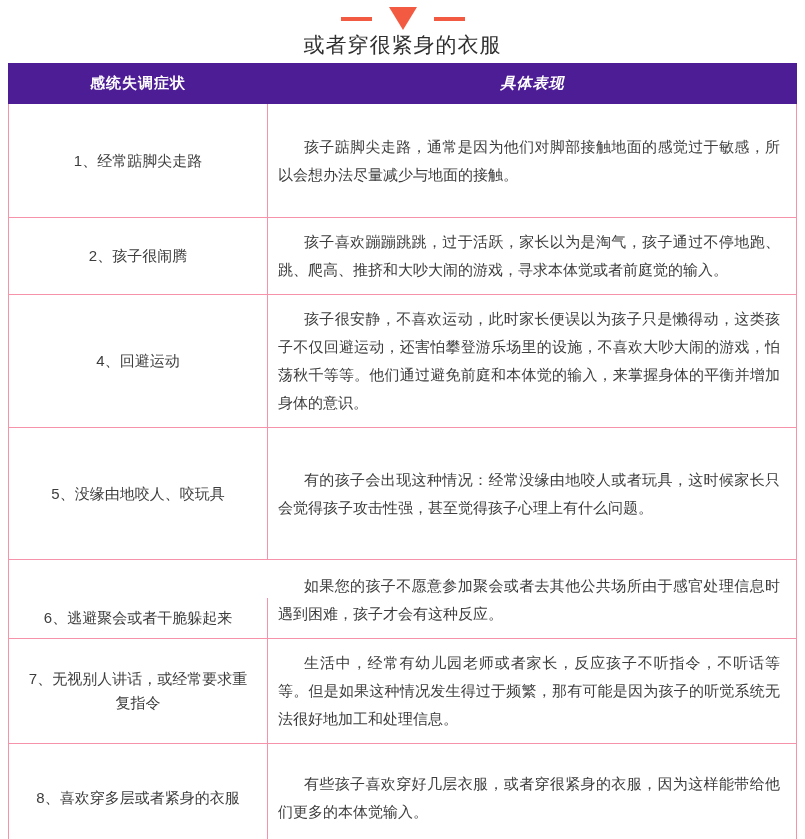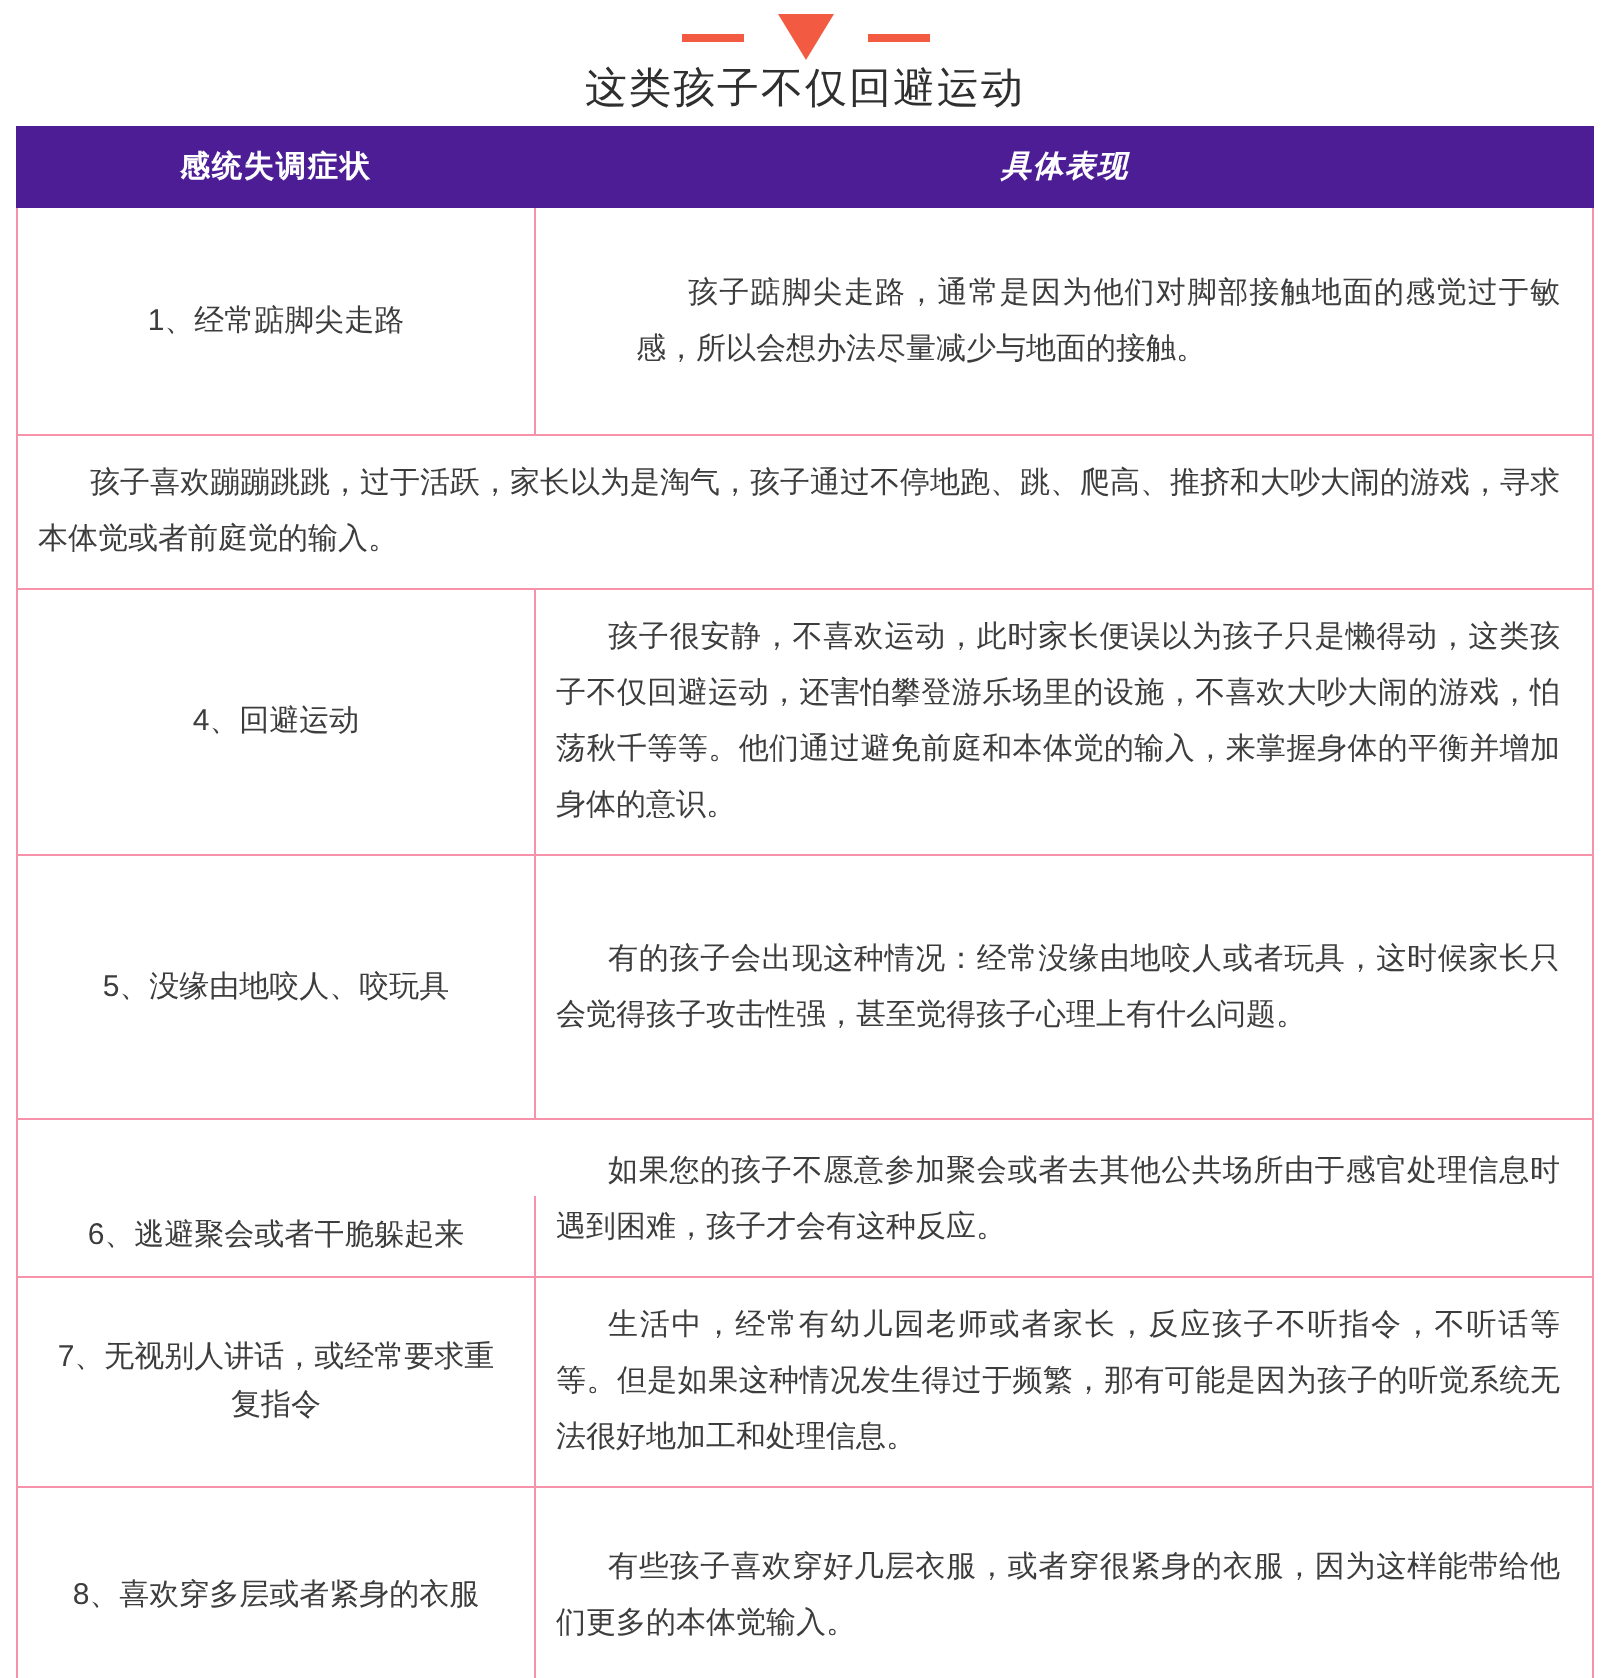--- a/index.html
+++ b/index.html
@@ -58,21 +58,21 @@
     letter-spacing: 1px;
   }
   .thead .th-symptom { width: 260px; text-align: center; }
   .thead .th-detail  { flex: 1; text-align: center; font-style: italic; }
 
   .tbody {
     border: 1px solid #f693ab;
     border-top: none;
   }
   .row { display: flex; border-top: 1px solid #f693ab; }
-  .row:first-child { border-top: none; gap: 40px; }
+  .row:first-child { border-top: none; }
 
   .row:nth-child(1) { min-height: 113px; }
   .row:nth-child(2) { min-height: 72px; }
   .row:nth-child(3) { min-height: 75px; }
   .row:nth-child(4) { min-height: 132px; }
   .row:nth-child(5) { min-height: 79px; align-items: flex-end; }
   .row:nth-child(6) { min-height: 74px; }
   .row:nth-child(7) { min-height: 108px; }
   .row:nth-child(8) { min-height: 77px; }
 
@@ -107,39 +107,40 @@
 <body>
 
 <div class="page">
 
   <div class="deco">
     <span class="dash"></span>
     <span class="triangle"></span>
     <span class="dash"></span>
   </div>
 
-  <h1 class="title">这类孩子不仅回避运动</h1>
+  <h1 class="title">或者穿很紧身的衣服</h1>
 
   <div class="table">
 
     <div class="thead">
       <div class="th-symptom">感统失调症状</div>
       <div class="th-detail">具体表现</div>
     </div>
 
     <div class="tbody">
 
       <div class="row">
         <div class="cell-symptom">1、经常踮脚尖走路</div>
         <div class="cell-desc">
           <p>孩子踮脚尖走路，通常是因为他们对脚部接触地面的感觉过于敏感，所以会想办法尽量减少与地面的接触。</p>
         </div>
       </div>
 
       <div class="row">
+        <div class="cell-symptom">2、孩子很闹腾</div>
         <div class="cell-desc">
           <p>孩子喜欢蹦蹦跳跳，过于活跃，家长以为是淘气，孩子通过不停地跑、跳、爬高、推挤和大吵大闹的游戏，寻求本体觉或者前庭觉的输入。</p>
         </div>
       </div>
 
 
       <div class="row">
         <div class="cell-symptom">4、回避运动</div>
         <div class="cell-desc">
           <p>孩子很安静，不喜欢运动，此时家长便误以为孩子只是懒得动，这类孩子不仅回避运动，还害怕攀登游乐场里的设施，不喜欢大吵大闹的游戏，怕荡秋千等等。他们通过避免前庭和本体觉的输入，来掌握身体的平衡并增加身体的意识。</p>

